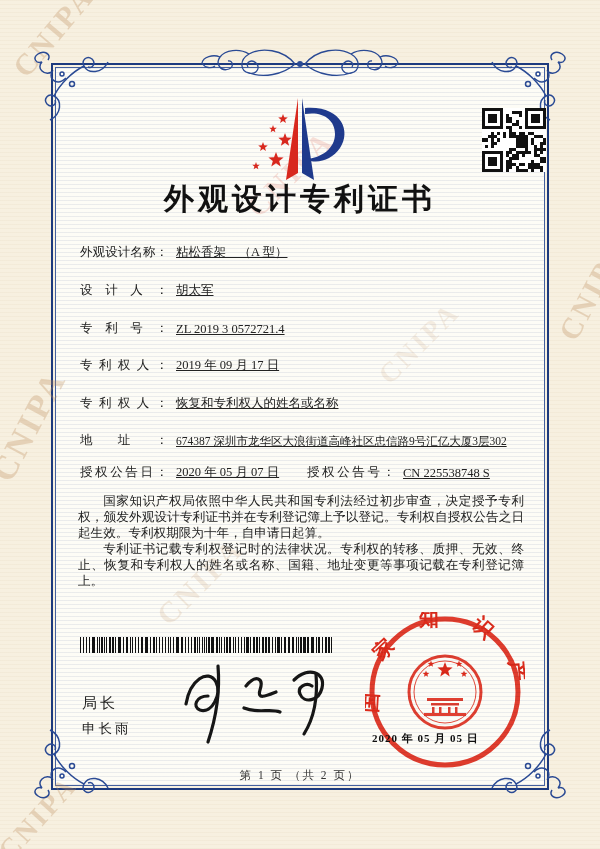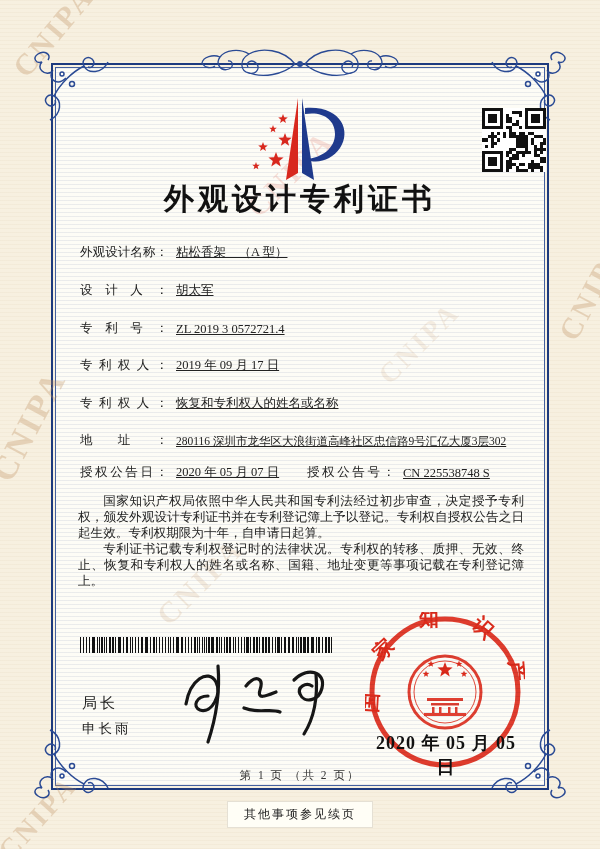--- a/index.html
+++ b/index.html
@@ -34,22 +34,22 @@
         font-size:12.6px;line-height:16px;text-align:justify;}
   .paras p{margin:0;text-indent:2em;}
   .barcode{position:absolute;left:80px;top:637px;z-index:2;}
   .signerTitle{position:absolute;left:82px;top:694px;font-size:15px;letter-spacing:3px;z-index:2;}
   .signerName{position:absolute;left:82px;top:720px;font-size:13.5px;letter-spacing:3px;z-index:2;}
   .signature{position:absolute;left:168px;top:652px;z-index:3;}
   .seal{position:absolute;left:365px;top:612px;width:160px;height:160px;z-index:3;
         mix-blend-mode:multiply;}
   .sealTxt{font-size:20px;font-weight:bold;letter-spacing:30px;fill:#df2b1c;
         font-family:"Liberation Serif","DejaVu Serif",serif;}
-  .sealDate{position:absolute;left:372px;top:731px;width:148px;text-align:center;
-        font-size:18px;letter-spacing:1px;color:#111;z-index:4;font-weight:bold;}
+  .sealDate{position:absolute;left:372px;top:731px;width:148px;text-align:left;
+        font-size:11px;letter-spacing:1px;color:#111;z-index:4;font-weight:bold;}
   .pageno{position:absolute;left:50px;width:500px;top:768px;text-align:center;
         font-size:11.5px;letter-spacing:2px;z-index:2;color:#333;}
   .note{position:absolute;left:0;right:0;top:801px;text-align:center;z-index:2;}
   .note span{display:inline-block;background:#fffef6;border:1px solid rgba(180,170,150,.35);
         padding:4px 16px;font-size:12px;letter-spacing:2px;color:#222;}
   .ornament,.corner,.logo,.qr{position:absolute;z-index:2;}
   .corner{width:80px;height:80px;}
   svg text{font-family:"Liberation Serif","DejaVu Serif",serif;}
 </style>
 </head>
@@ -269,21 +269,21 @@
   <div class="row" style="top:320px">
     <span class="lab">专利号：</span><span class="val">ZL 2019 3 0572721.4</span>
   </div>
   <div class="row" style="top:357px">
     <span class="lab">专利权人：</span><span class="val">2019 年 09 月 17 日</span>
   </div>
   <div class="row" style="top:395px">
     <span class="lab">专利权人：</span><span class="val">恢复和专利权人的姓名或名称</span>
   </div>
   <div class="row addr" style="top:432px">
-    <span class="lab">地址：</span><span class="val">280116 深圳市龙华区大浪街道高峰社区忠信路9号汇亿大厦3层302</span>
+    <span class="lab">地址：</span><span class="val">674387 深圳市龙华区大浪街道高峰社区忠信路9号汇亿大厦3层302</span>
   </div>
   <div class="row" style="top:464px">
     <span class="lab">授权公告日：</span><span class="val">2020 年 05 月 07 日</span>
     <span class="pair2">
       <span class="lab">授权公告号：</span><span class="val">CN 225538748 S</span>
     </span>
   </div>
 
   <div class="paras">
     <p>国家知识产权局依照中华人民共和国专利法经过初步审查，决定授予专利权，颁发外观设计专利证书并在专利登记簿上予以登记。专利权自授权公告之日起生效。专利权期限为十年，自申请日起算。</p>
@@ -413,17 +413,14 @@
         <rect x="83" y="95" width="2.5" height="6"></rect>
         <rect x="90" y="95" width="2.5" height="6"></rect>
         <rect x="59" y="101" width="42" height="3"></rect>
       </g>
     </g>
   </svg>
   <div class="sealDate">2020 年 05 月 05 日</div>
 
   <div class="pageno">第 1 页 （共 2 页）</div>
 
-  <div class="note">
-    <span>其他事项参见续页</span>
-  </div>
 
 </div>
 
 </body></html>

